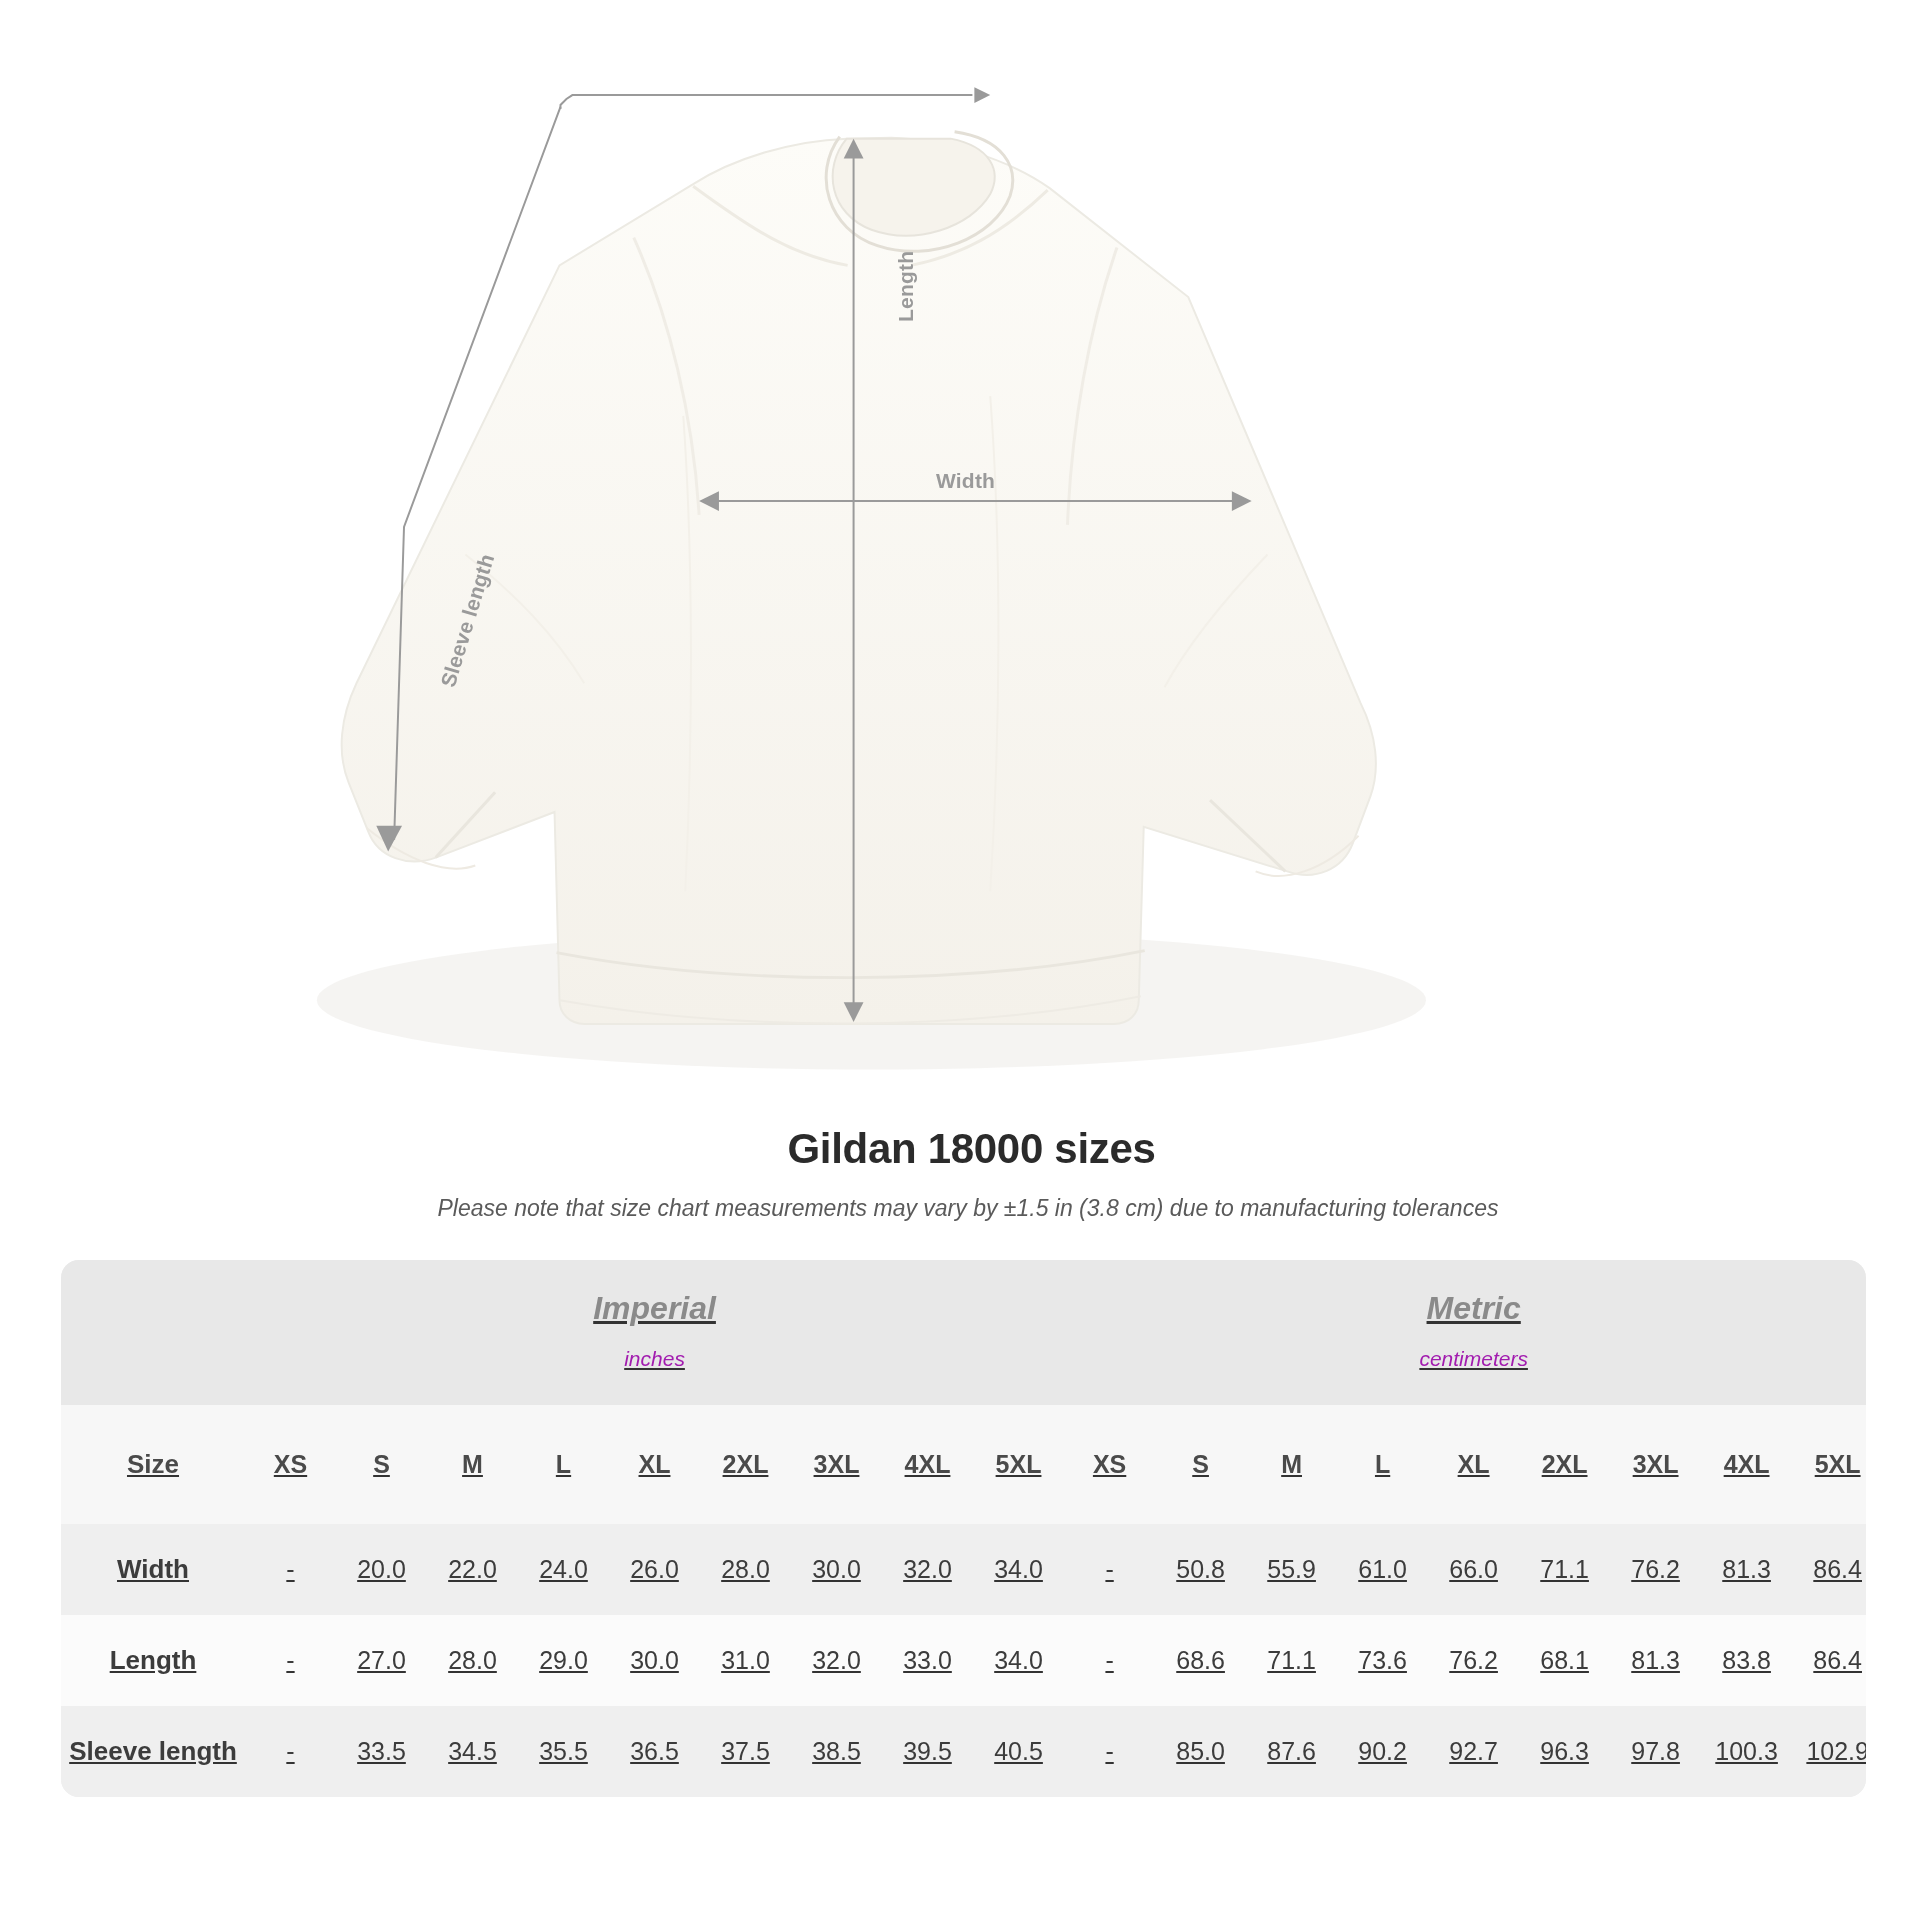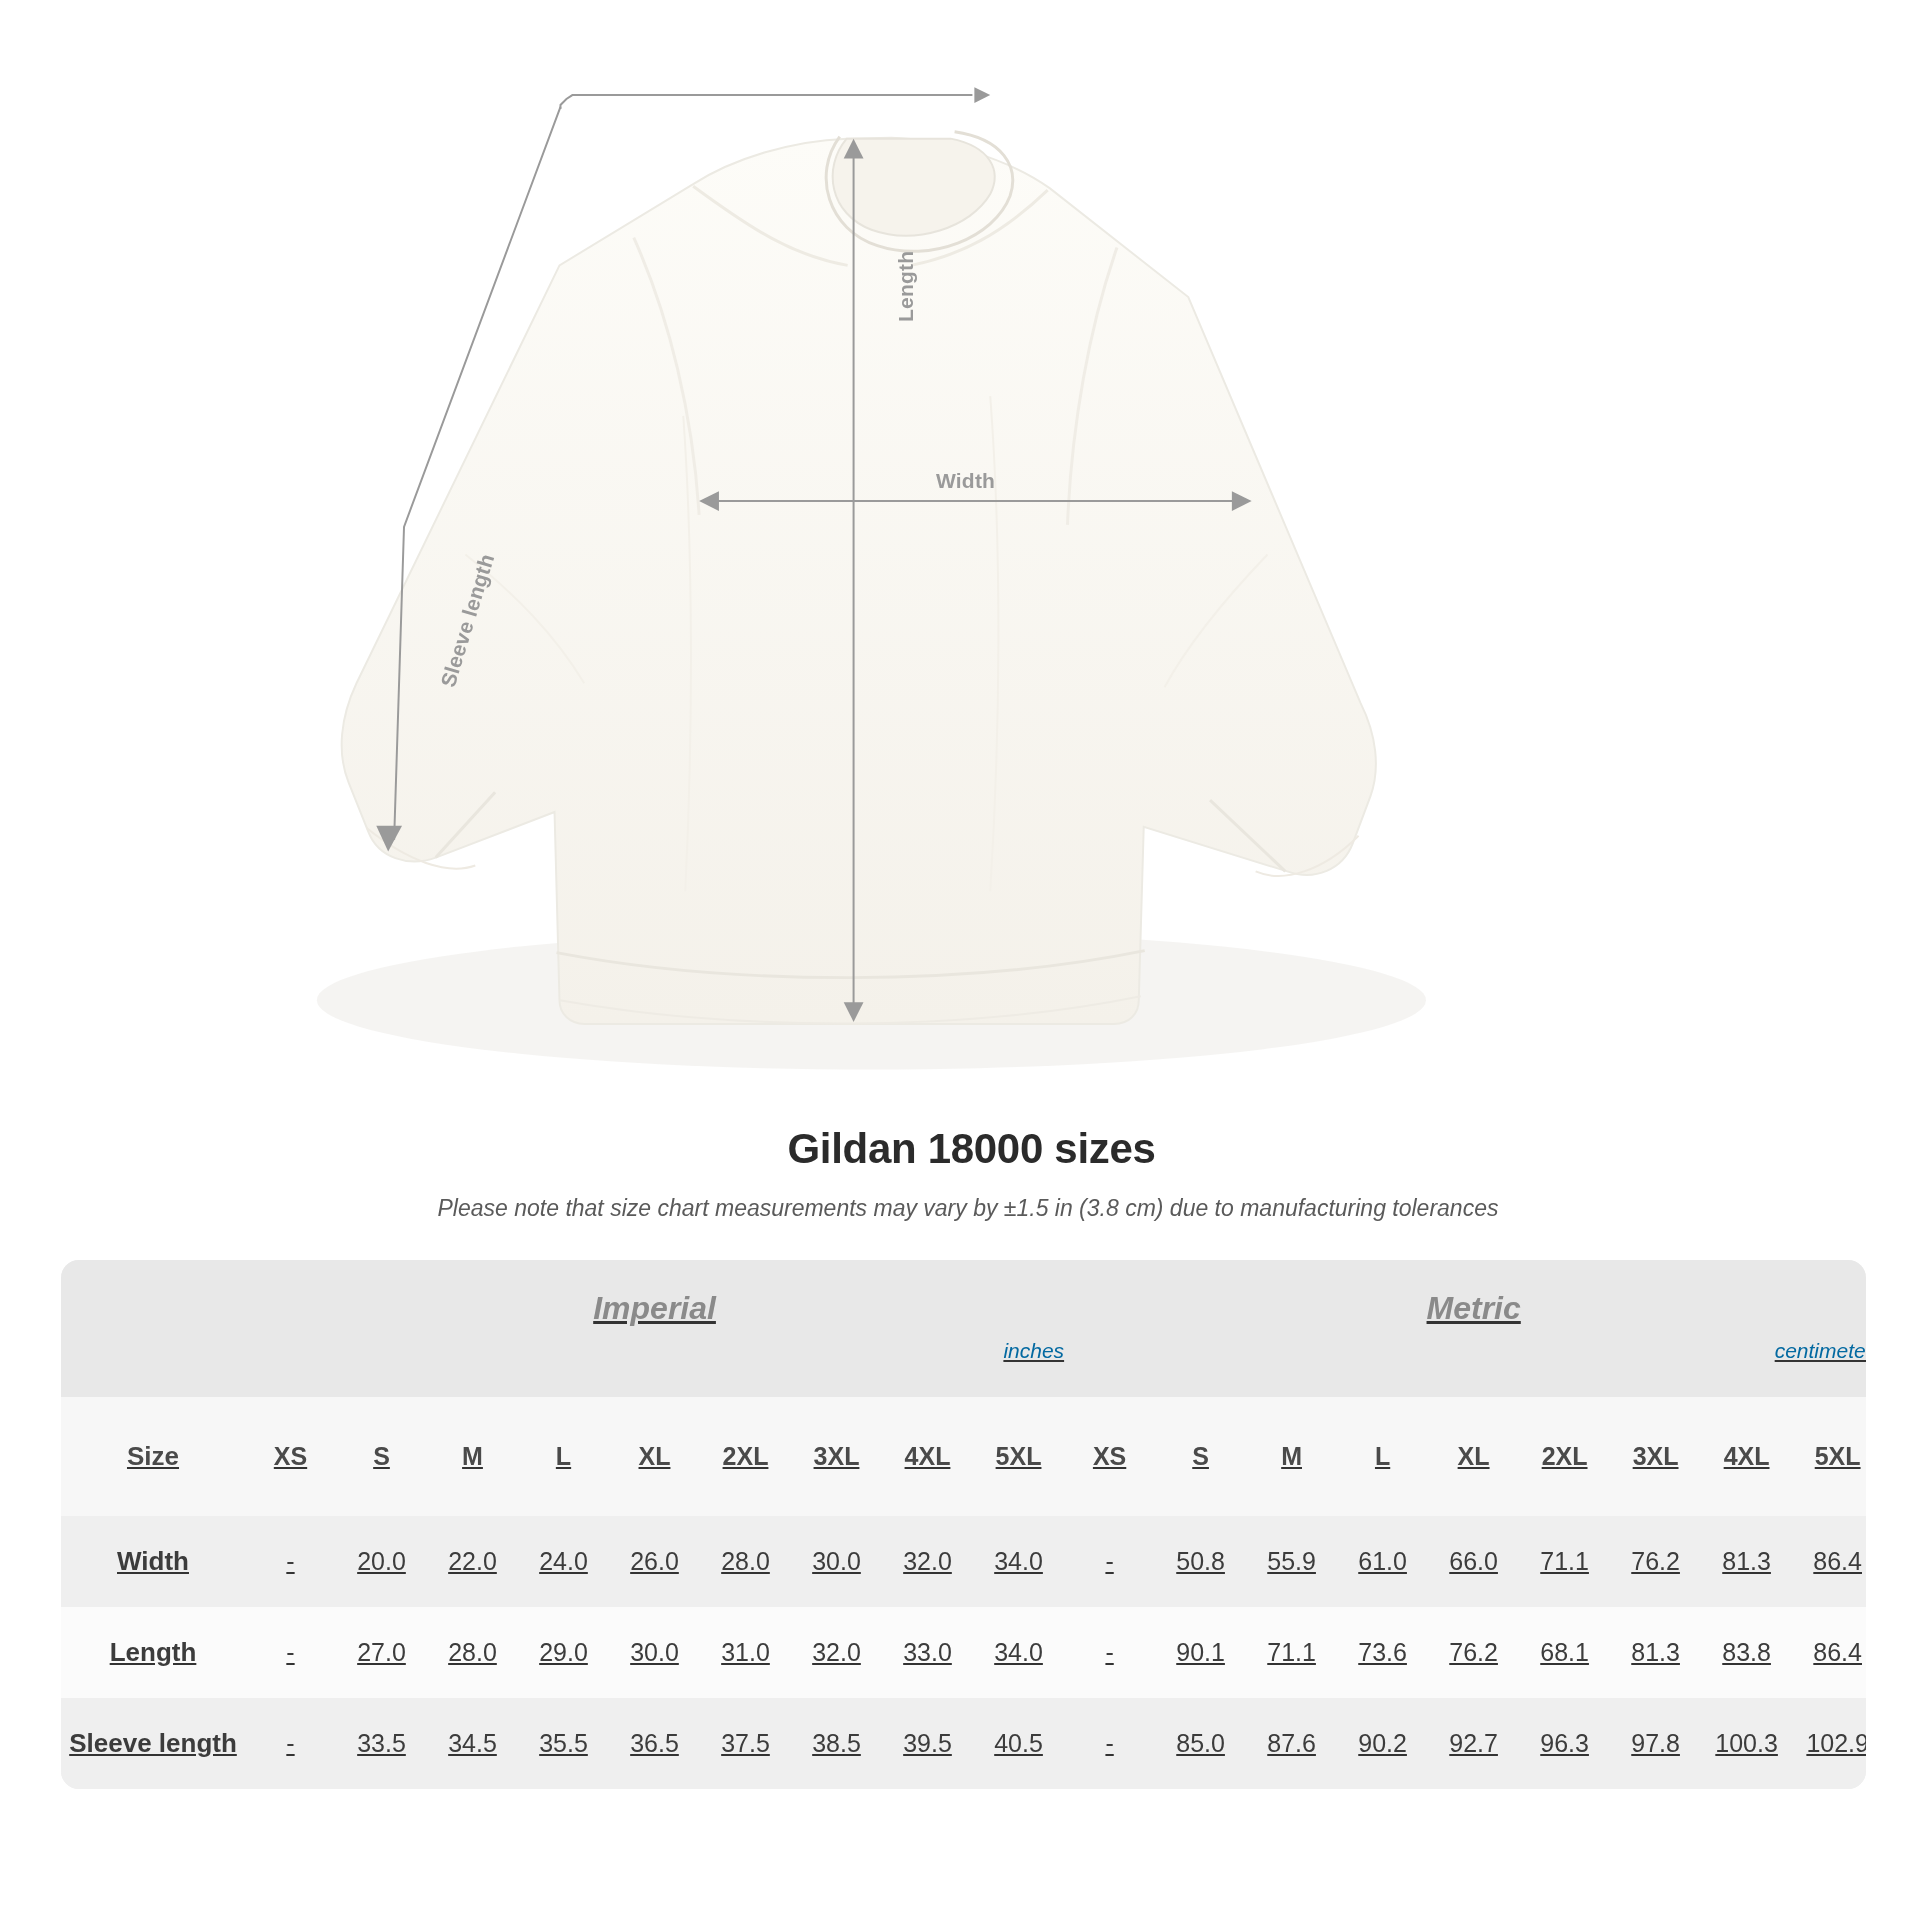--- a/index.html
+++ b/index.html
@@ -94,23 +94,22 @@
   }
   .unit-name {
     font-size: 32px;
     font-style: italic;
     font-weight: bold;
     color: #8a8a8a;
   }
   .unit-sub {
     font-size: 21px;
     font-style: italic;
-    color: #0369a1;
-    margin-top: 12px;
-    text-align: right;
+    color: #a21caf;
+    margin-top: 20px;
   }
   .hdr-row td {
     background: #f7f7f7;
     padding: 44px 0;
     font-size: 25px;
     font-weight: bold;
     color: #4a4a4a;
   }
   .hdr-row td.rowlabel {
     font-size: 26px;
@@ -313,21 +312,21 @@
         <td class="vline">-</td>
         <td class="vline">27.0</td>
         <td class="vline">28.0</td>
         <td class="vline">29.0</td>
         <td class="vline">30.0</td>
         <td class="vline">31.0</td>
         <td class="vline">32.0</td>
         <td class="vline">33.0</td>
         <td class="vline">34.0</td>
         <td class="vline">-</td>
-        <td class="vline">90.1</td>
+        <td class="vline">68.6</td>
         <td class="vline">71.1</td>
         <td class="vline">73.6</td>
         <td class="vline">76.2</td>
         <td class="vline">68.1</td>
         <td class="vline">81.3</td>
         <td class="vline">83.8</td>
         <td class="vline">86.4</td>
       </tr>
 
       <tr class="data-row shade">

